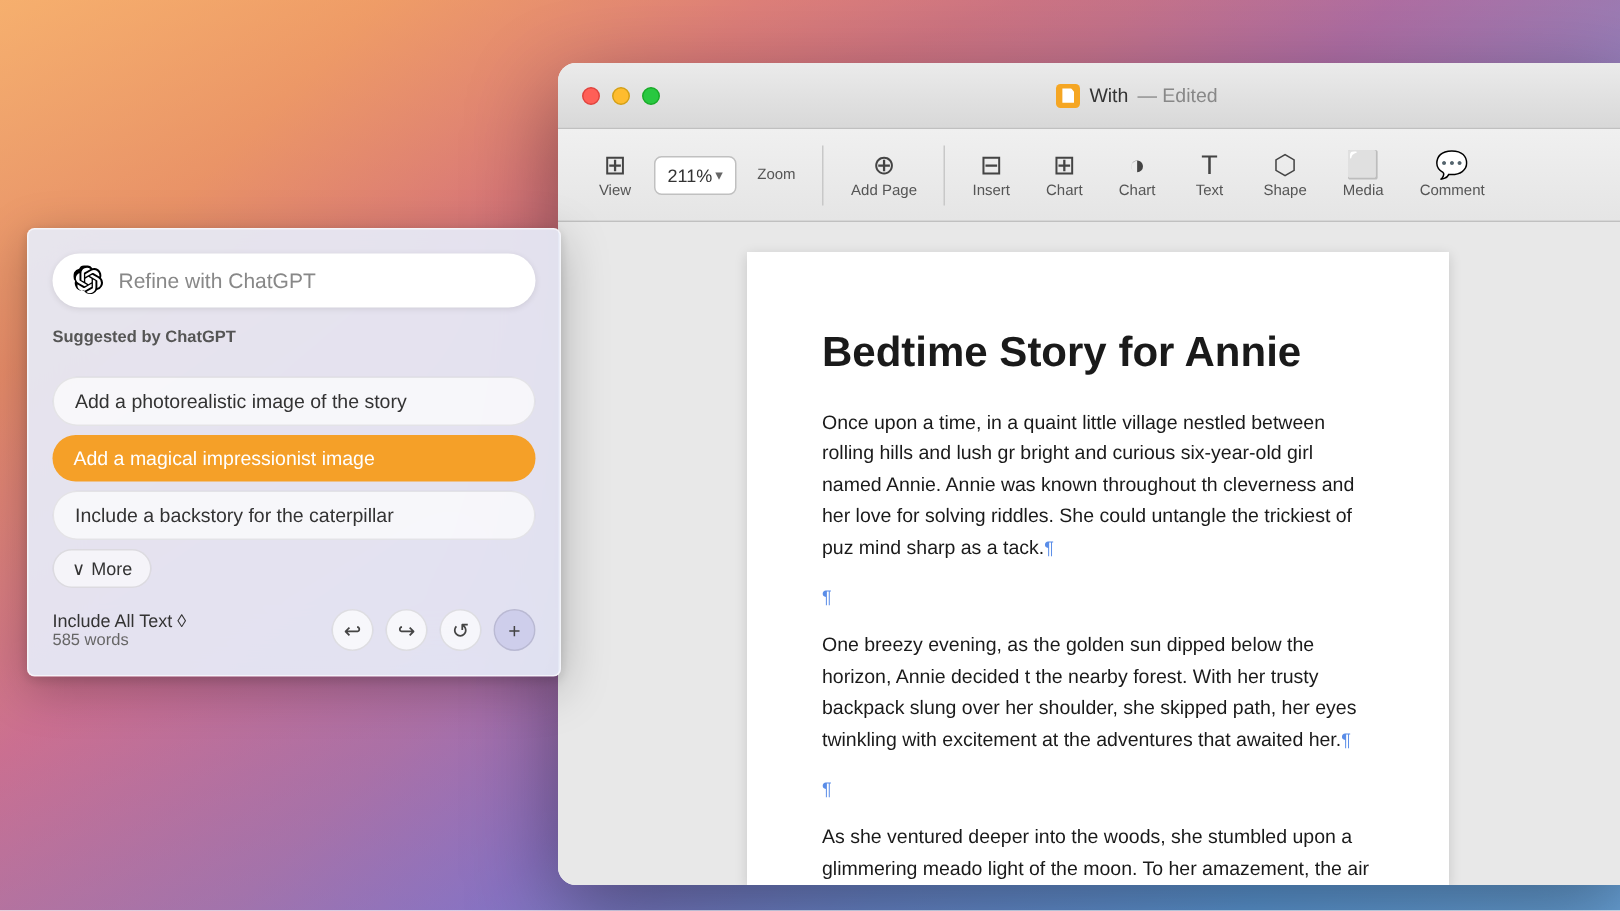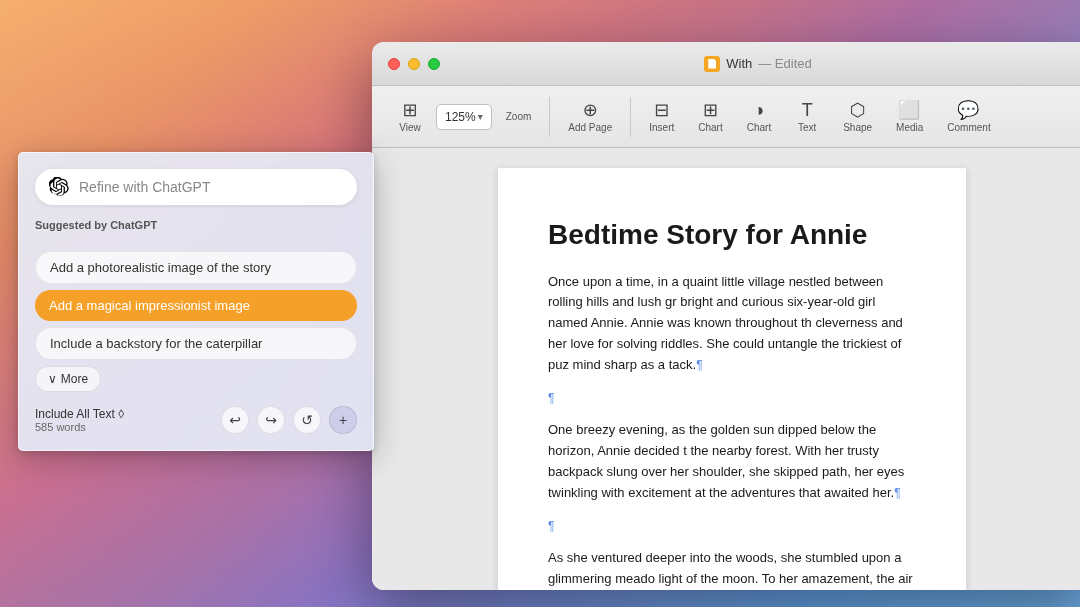--- a/index.html
+++ b/index.html
@@ -368,21 +368,21 @@
   </div>
 
   <div class="toolbar">
 
     <div class="toolbar-group">
       <div class="toolbar-icon">⊞</div>
       <span class="toolbar-label">View</span>
     </div>
 
     <div class="toolbar-zoom">
-      <span>125%</span>
+      <span>211%</span>
       <span style="font-size:10px;color:#666;">▾</span>
     </div>
     <div class="toolbar-group">
       <span class="toolbar-label">Zoom</span>
     </div>
 
     <div class="toolbar-sep"></div>
 
     <div class="toolbar-group">
       <div class="toolbar-icon">⊕</div>

